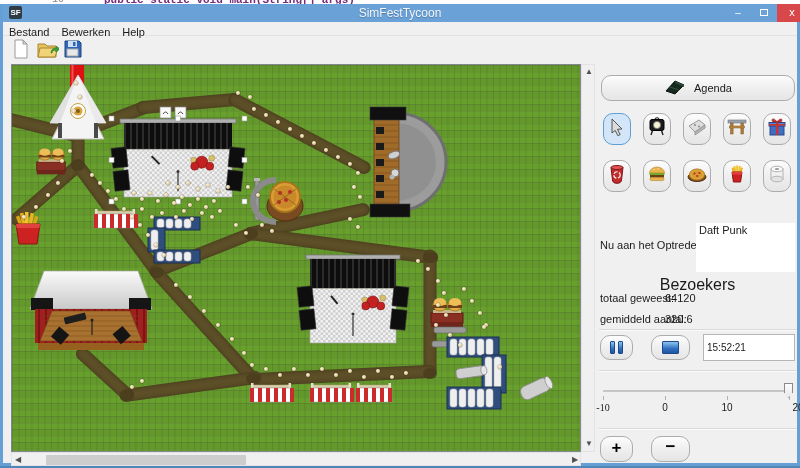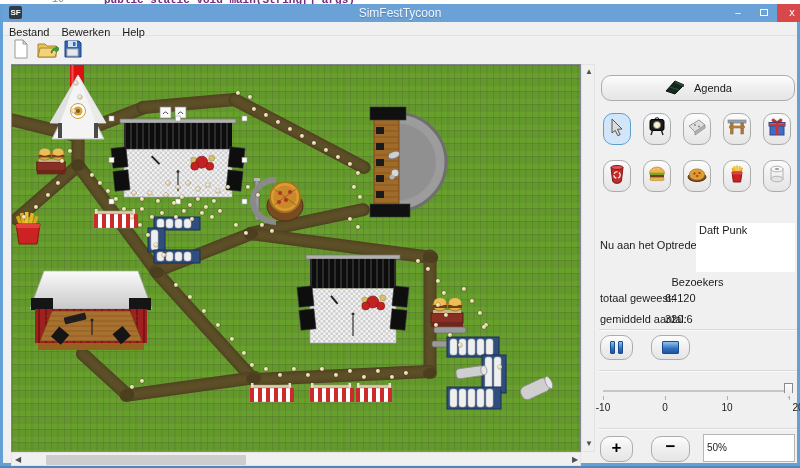--- a/index.html
+++ b/index.html
@@ -47,21 +47,21 @@
   #hthumb{left:34px;top:2px;width:200px;height:10px;background:#cdcdcd;border-radius:1px;}
   
   .pbtn{background:linear-gradient(#fdfdfd,#f0f0f0 45%,#e5e5e5);border:1px solid #acacac;border-radius:10px;}
   .pbtn.sel{background:#d3e6f9;border-color:#5e9fd0;}
   #agenda-btn{left:598px;top:71px;width:194px;height:26px;font-size:11px;color:#1a1a1a;display:flex;align-items:center;justify-content:center;gap:8px;}
   .tool-btn{width:28px;height:32px;display:flex;align-items:center;justify-content:center;}
   .field{background:#fff;border:1px solid #9a9a9a;font-size:10px;color:#1a1a1a;padding:1px 3px;}
   #stage-name{left:597px;top:202px;width:195px;height:16px;line-height:12px;}
   #nowplaying-label{left:597px;top:235px;font-size:11px;color:#1a1a1a;}
   #nowplaying-box{left:693px;top:219px;width:99px;height:49px;background:#fff;font-size:11px;color:#1a1a1a;padding:1px 3px;}
-  #visitors-header{left:597px;top:272px;width:195px;text-align:center;font-size:11px;color:#1a1a1a;}
+  #visitors-header{left:597px;top:272px;width:195px;text-align:center;font-size:16px;color:#1a1a1a;}
   .stat-label{left:597px;font-size:11px;color:#1a1a1a;}
   .stat-value{left:662px;font-size:11px;color:#1a1a1a;}
   .groove{left:596px;width:198px;height:2px;border-top:1px solid #d9d9d9;border-bottom:1px solid #fbfbfb;}
   #pause-btn{left:597px;top:331px;width:33px;height:25px;display:flex;align-items:center;justify-content:center;gap:3px;}
   #stop-btn{left:648px;top:331px;width:39px;height:25px;display:flex;align-items:center;justify-content:center;}
   .blue-bar{width:5px;height:13px;background:linear-gradient(#8ec4ee,#2f6fc0 60%,#1f55a0);border:1px solid #1a4a8c;border-radius:1px;}
   .blue-square{width:17px;height:13px;background:linear-gradient(#8ec4ee,#2f6fc0 60%,#1f55a0);border:1px solid #1a4a8c;border-radius:1px;}
   #time-field{left:700px;top:330px;width:92px;height:27px;line-height:23px;border-color:#b5b5b5;}
   #slider{left:598px;top:376px;width:194px;height:40px;}
   #slider-track{left:2px;top:10px;width:190px;height:2px;background:#e8e8e8;border:1px solid #c6c6c6;}
@@ -706,37 +706,37 @@
     <div class="abs stat-value" style="top:309px;">320.6</div>
 
     <div class="abs groove" style="top:325px;"></div>
     <div class="abs pbtn" id="pause-btn">
       <span class="blue-bar"></span>
         <span class="blue-bar"></span>
     </div>
     <div class="abs pbtn" id="stop-btn">
       <span class="blue-square"></span>
     </div>
+    <div class="abs field" id="time-field">15:52:21</div>
 
     <div class="abs groove" style="top:366px;"></div>
     <div class="abs" id="slider">
       <div class="abs" id="slider-track"></div>
       <div class="abs" id="slider-thumb" style="left:183px;"></div>
       <div id="slider-ticks">
           <div class="abs tick" style="left: 2px;"></div>
-          <div class="abs tick-label" style="left: 2px;">-10</div>
+          <div class="abs tick-label" style="left: 2px; font-family: Liberation Serif, serif;">-10</div>
           <div class="abs tick" style="left: 64px;"></div>
           <div class="abs tick-label" style="left: 64px;">0</div>
           <div class="abs tick" style="left: 126px;"></div>
           <div class="abs tick-label" style="left: 126px;">10</div>
           <div class="abs tick" style="left: 188px;"></div>
           <div class="abs tick-label" style="left: 197px;">20</div>
         </div>
     </div>
 
     <div class="abs groove" style="top:424px;"></div>
     <div class="abs pbtn" id="zoom-in-btn">+</div>
     <div class="abs pbtn" id="zoom-out-btn">−</div>
-    <div class="abs field" id="zoom-field">50%</div>
   </div>
 
   <div class="abs" id="window-bottom"></div>
 </div>
 
 </body></html>

